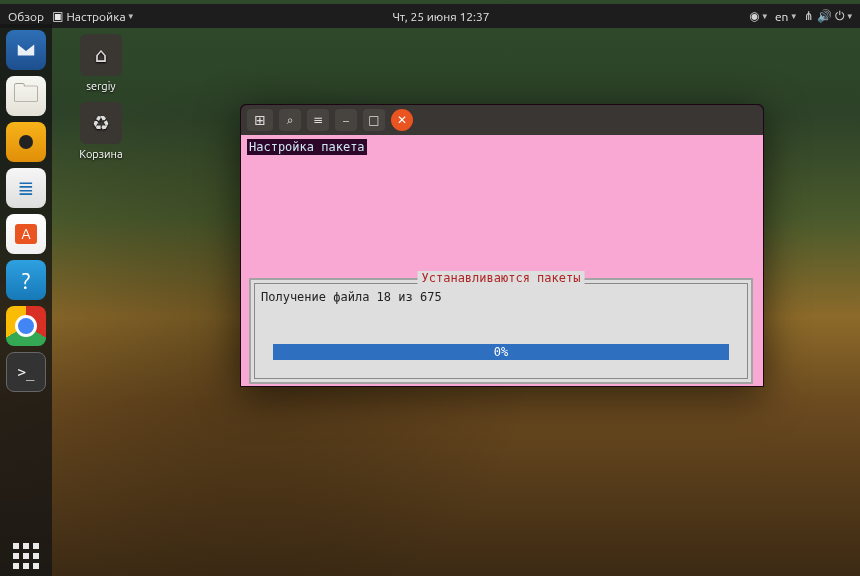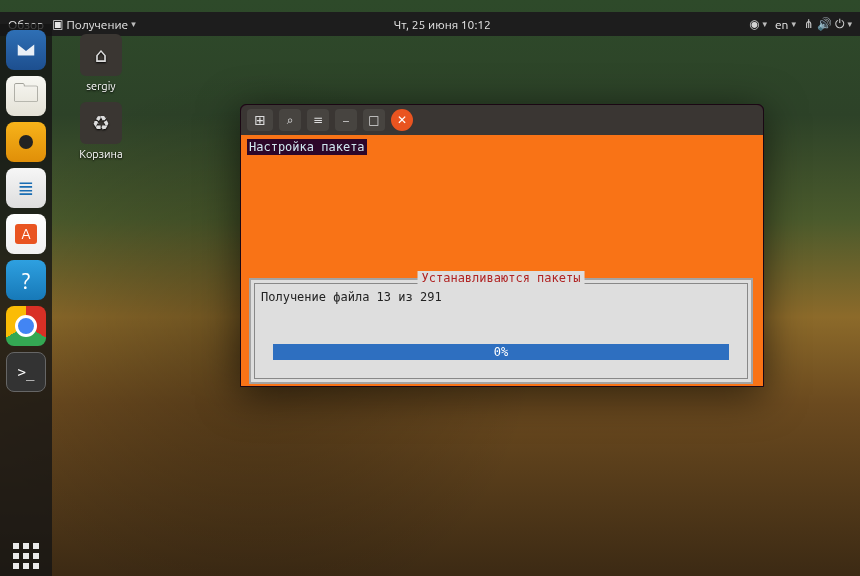--- a/index.html
+++ b/index.html
@@ -6,21 +6,21 @@
   html, body { width: 860px; height: 576px; overflow: hidden; font-family: Ubuntu, "DejaVu Sans", sans-serif; }
   body {
     background:
       radial-gradient(circle at 30% 60%, rgba(0,0,0,0.25), transparent 40%),
       linear-gradient(to bottom, #2e4a2a 0%, #2d4228 20%, #4a5a2c 38%, #8c6a2a 55%, #6b4a1f 70%, #3c2a14 100%);
     position: relative;
   }
 
   
   .topbar {
-    position: absolute; top: 12px; left: 0; right: 0; height: 24px;
+    position: absolute; top: 4px; left: 0; right: 0; height: 24px;
     background: #1d1d1d; color: #e6e6e6; font-size: 12px;
     display: flex; align-items: center; padding: 0 8px;
   }
   .topbar .left, .topbar .right { display: flex; align-items: center; gap: 8px; }
   .topbar .center { flex: 1; text-align: center; }
   .topbar .tb-item { display: flex; align-items: center; gap: 3px; cursor: default; }
   .carrot { font-size: 9px; opacity: 0.8; }
 
   
   .dock {
@@ -61,21 +61,21 @@
     display:flex; flex-direction:column; border:1px solid #1a0713;
   }
   .term-titlebar{
     height:30px; background:#3a3633; display:flex; align-items:center; padding:0 6px;
     color:#e6e6e6; font-size:12px; border-radius:6px 6px 0 0; gap:6px;
   }
   .term-titlebar .ttl{ flex:1; text-align:center; font-weight:bold;}
   .tbtn{ width:22px;height:22px;border-radius:4px;background:#474440;display:flex;align-items:center;justify-content:center;color:#ddd;font-size:12px;cursor:pointer;}
   .tbtn.close{ background:#e95420; border-radius:11px; color:#fff;}
   .tbtn.plus{ width:26px; font-size:14px;}
-  .term-body{ flex:1; background:#f97316; position:relative; font-family:"DejaVu Sans Mono",monospace; font-size:12px; }
+  .term-body{ flex:1; background:#f9a8d4; position:relative; font-family:"DejaVu Sans Mono",monospace; font-size:12px; }
   .cfg-header{ position:absolute; top:4px; left:6px; color:#d0e8f0; background:#2d072a; padding:1px 2px;}
   .pkg-box{
     position:absolute; top:143px; left:8px; right:10px; height:106px;
     background:#dedede; border:2px solid #a3a3a3;
   }
   .pkg-box-inner{ position:absolute; inset:3px; border:1px solid #888;}
   .pkg-title{
     position:absolute; top:-9px; left:50%; transform:translateX(-50%);
     background:#dedede; padding:0 4px; color:#b02424; font-size:12px;
   }
@@ -90,25 +90,25 @@
   .tray-ico{ font-size:12px; opacity:0.9; }
 </style>
 </head>
 <body>
 
 <div class="topbar">
   <div class="left">
     <span class="tb-item">Обзор</span>
     <span class="tb-item">
       <span>▣</span>
-      <span>Получение</span>
+      <span>Настройка</span>
       <span class="carrot">▾</span>
     </span>
   </div>
-  <div class="center">Чт, 25 июня  10:12</div>
+  <div class="center">Чт, 25 июня  12:37</div>
   <div class="right">
     <span class="tb-item">
       <span class="tray-ico">◉</span>
       <span class="carrot">▾</span>
     </span>
     <span class="tb-item">
       <span>en</span>
       <span class="carrot">▾</span>
     </span>
     <span class="tb-item">
@@ -173,19 +173,19 @@
       <div class="tbtn close">
           <span>✕</span>
         </div>
     </div>
     <div class="term-body">
       <div class="cfg-header">Настройка пакета</div>
 
       <div class="pkg-box">
         <div class="pkg-box-inner"></div>
         <div class="pkg-title">Устанавливаются пакеты</div>
-        <div class="pkg-line">Получение файла 13 из 291</div>
+        <div class="pkg-line">Получение файла 18 из 675</div>
         <div class="pkg-bar"></div>
         <div class="pkg-pct">0%</div>
       </div>
     </div>
   </div>
 </div>
 
 </body></html>

